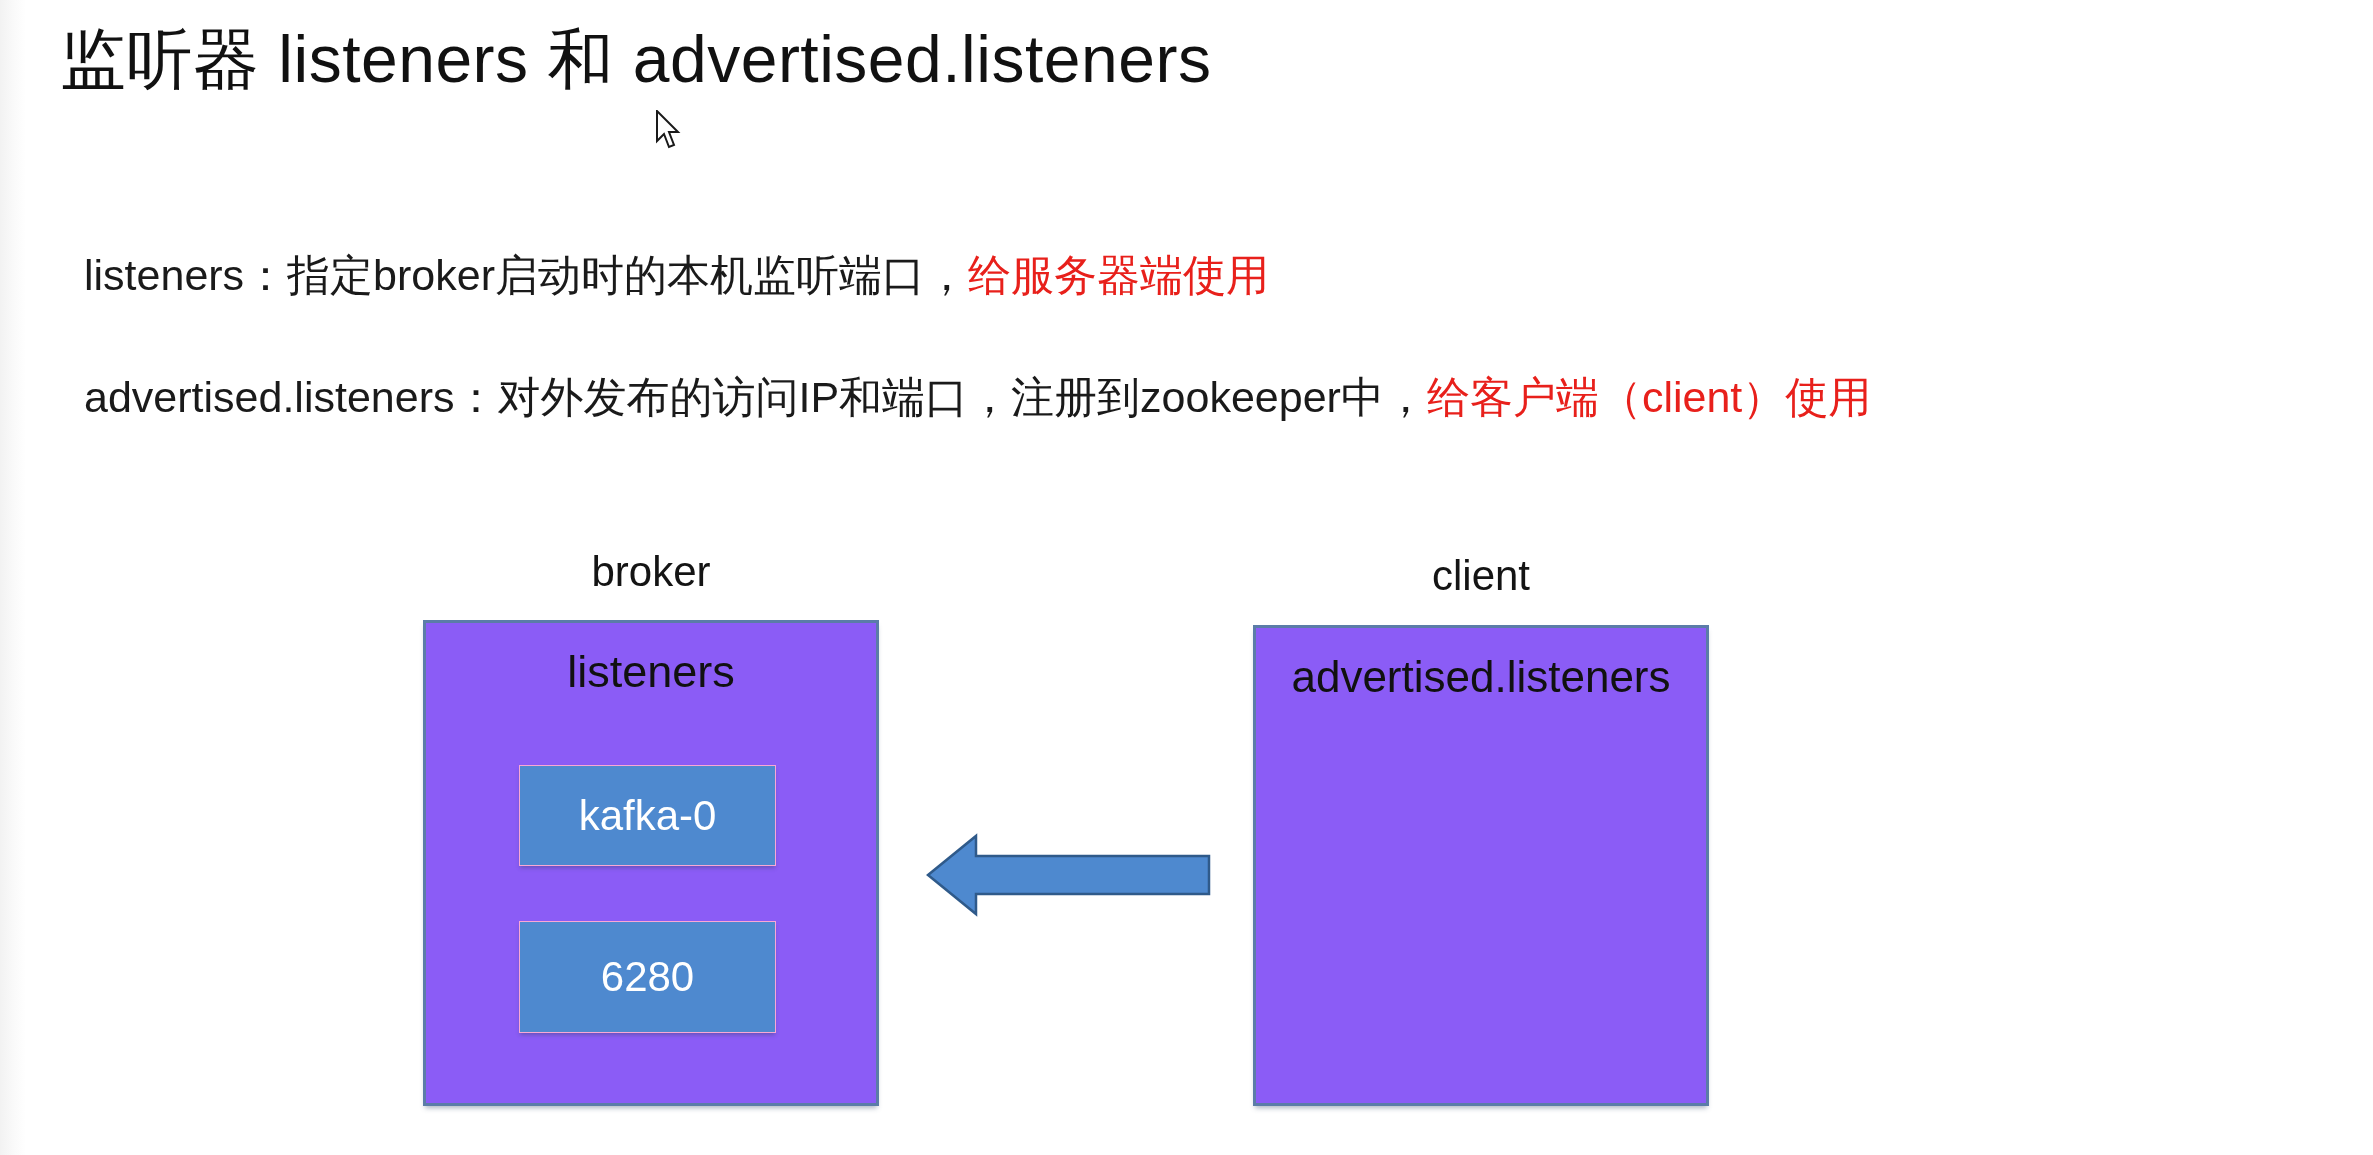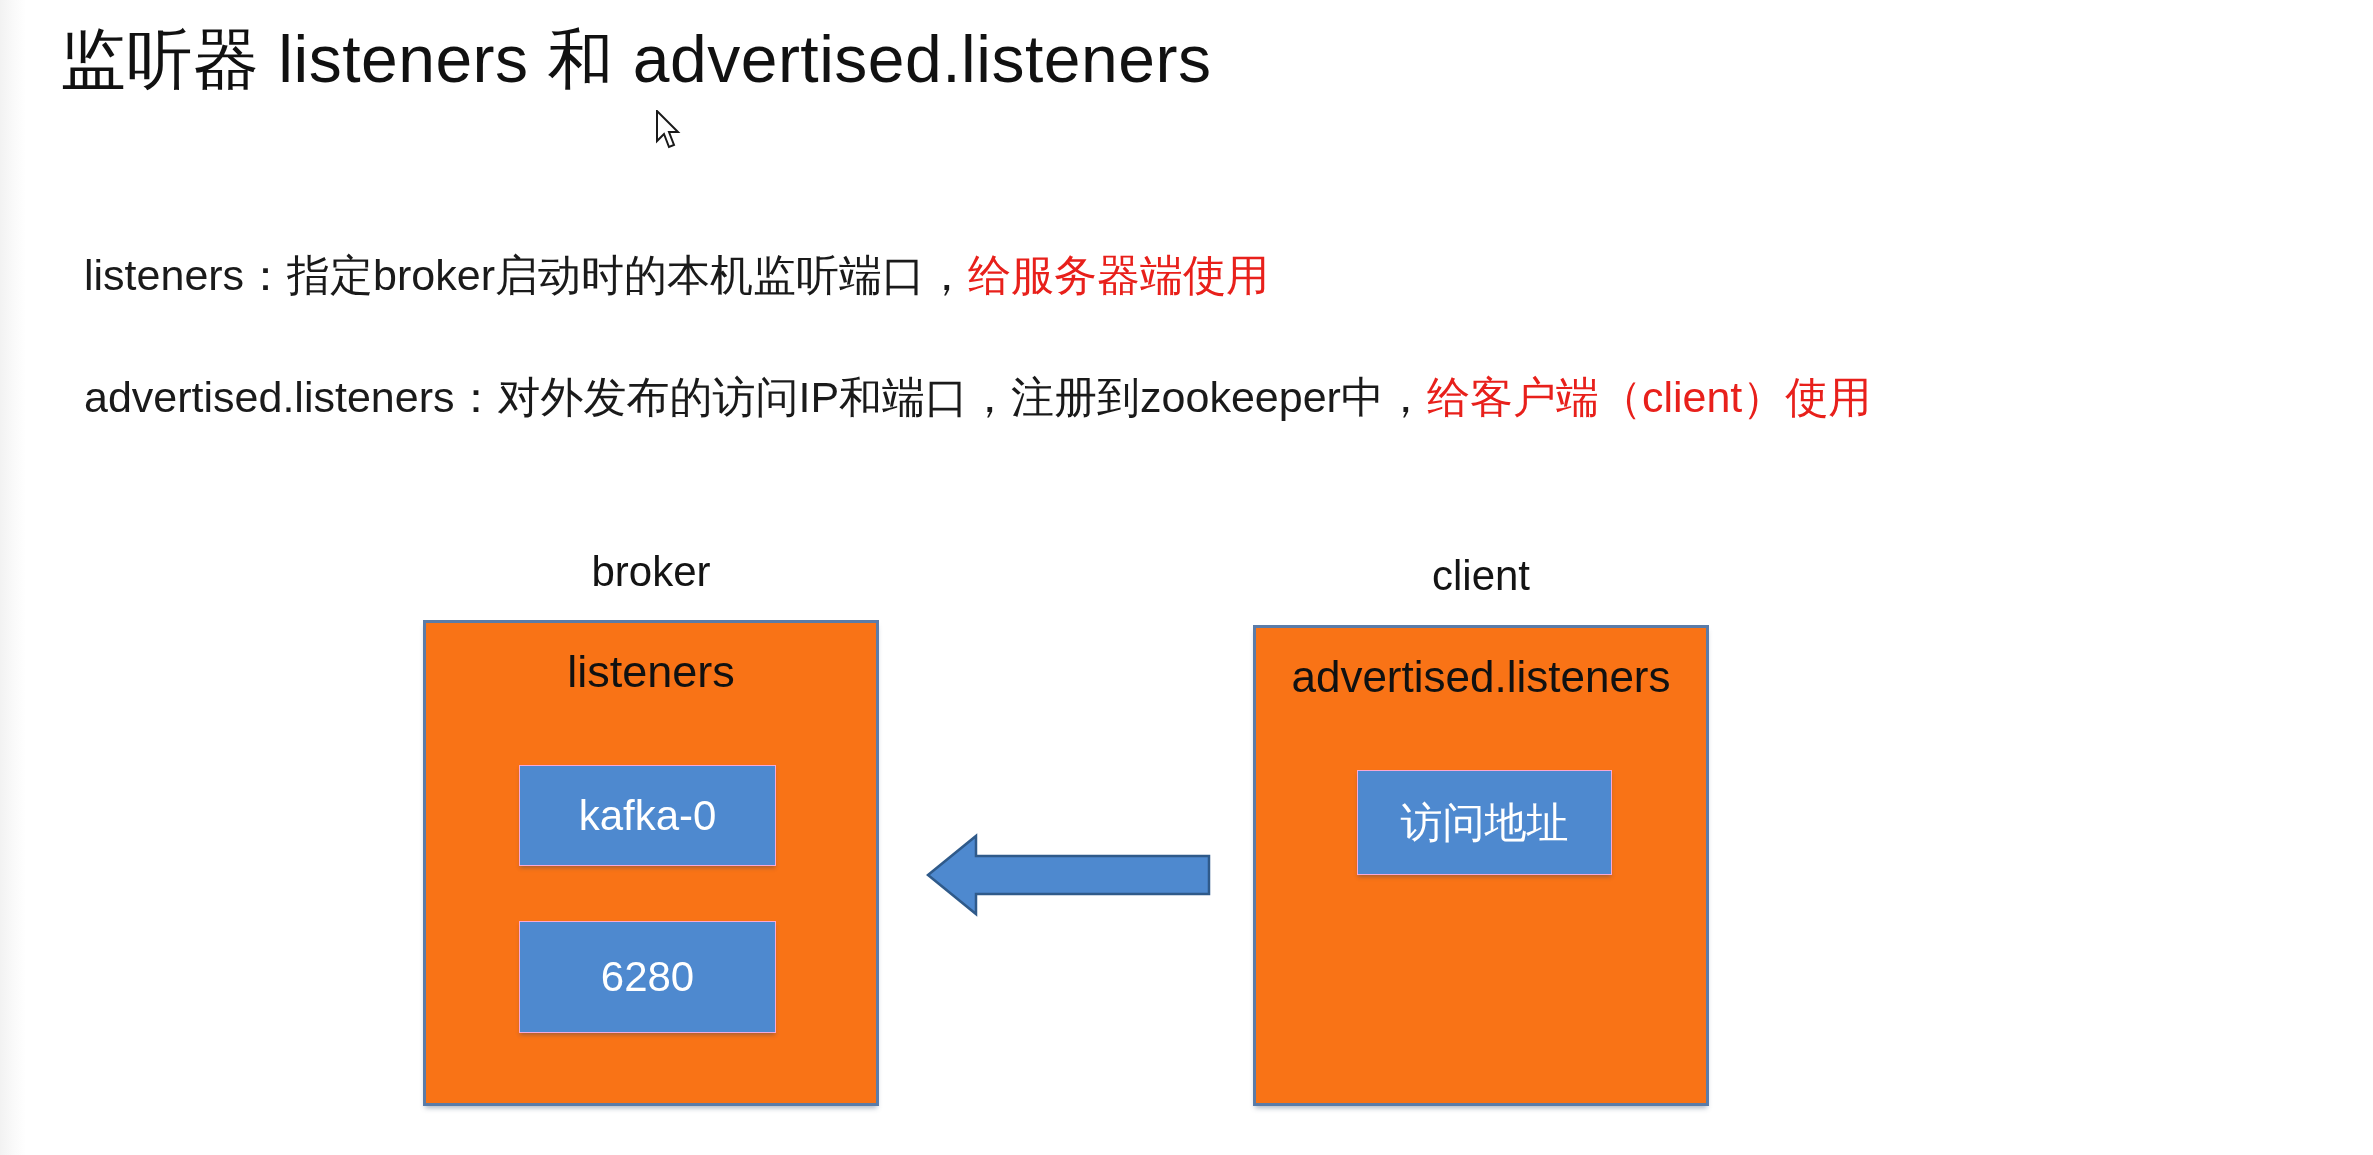--- a/index.html
+++ b/index.html
@@ -63,21 +63,21 @@
     font-size: 42px;
     color: #141414;
     text-align: center;
     white-space: nowrap;
   }
   .caption-broker { left: 415px; top: 548px; width: 456px; }
   .caption-client { left: 1245px; top: 552px; width: 456px; }
 
   .outer-box {
     position: absolute;
-    background: #f97316;
+    background: #8b5cf6;
     border: 3px solid #5b7ca8;
     box-sizing: border-box;
     box-shadow: 0 4px 5px -2px rgba(70,90,120,0.45);
   }
   .outer-broker { left: 415px; top: 620px; width: 456px; height: 486px; }
   .outer-client { left: 1245px; top: 625px; width: 456px; height: 481px; }
 
   .box-heading {
     position: absolute;
     font-size: 45px;
@@ -163,17 +163,16 @@
     <div class="arrow-wrap">
       <svg viewBox="0 0 282 90" preserveAspectRatio="none">
         <path d="M0 45 L48 6 L48 26 L281 26 L281 64 L48 64 L48 84 Z" fill="#4e89cf" stroke="#2f5a8a" stroke-width="2.5"></path>
       </svg>
     </div>
 
     <div class="group-caption caption-client">client</div>
 
     <div class="outer-box outer-client">
       <div class="box-heading heading-client">advertised.listeners</div>
-      <div class="inner-box inner-client-1">访问地址</div>
     </div>
 
   </div>
 </div>
 
 </body></html>

